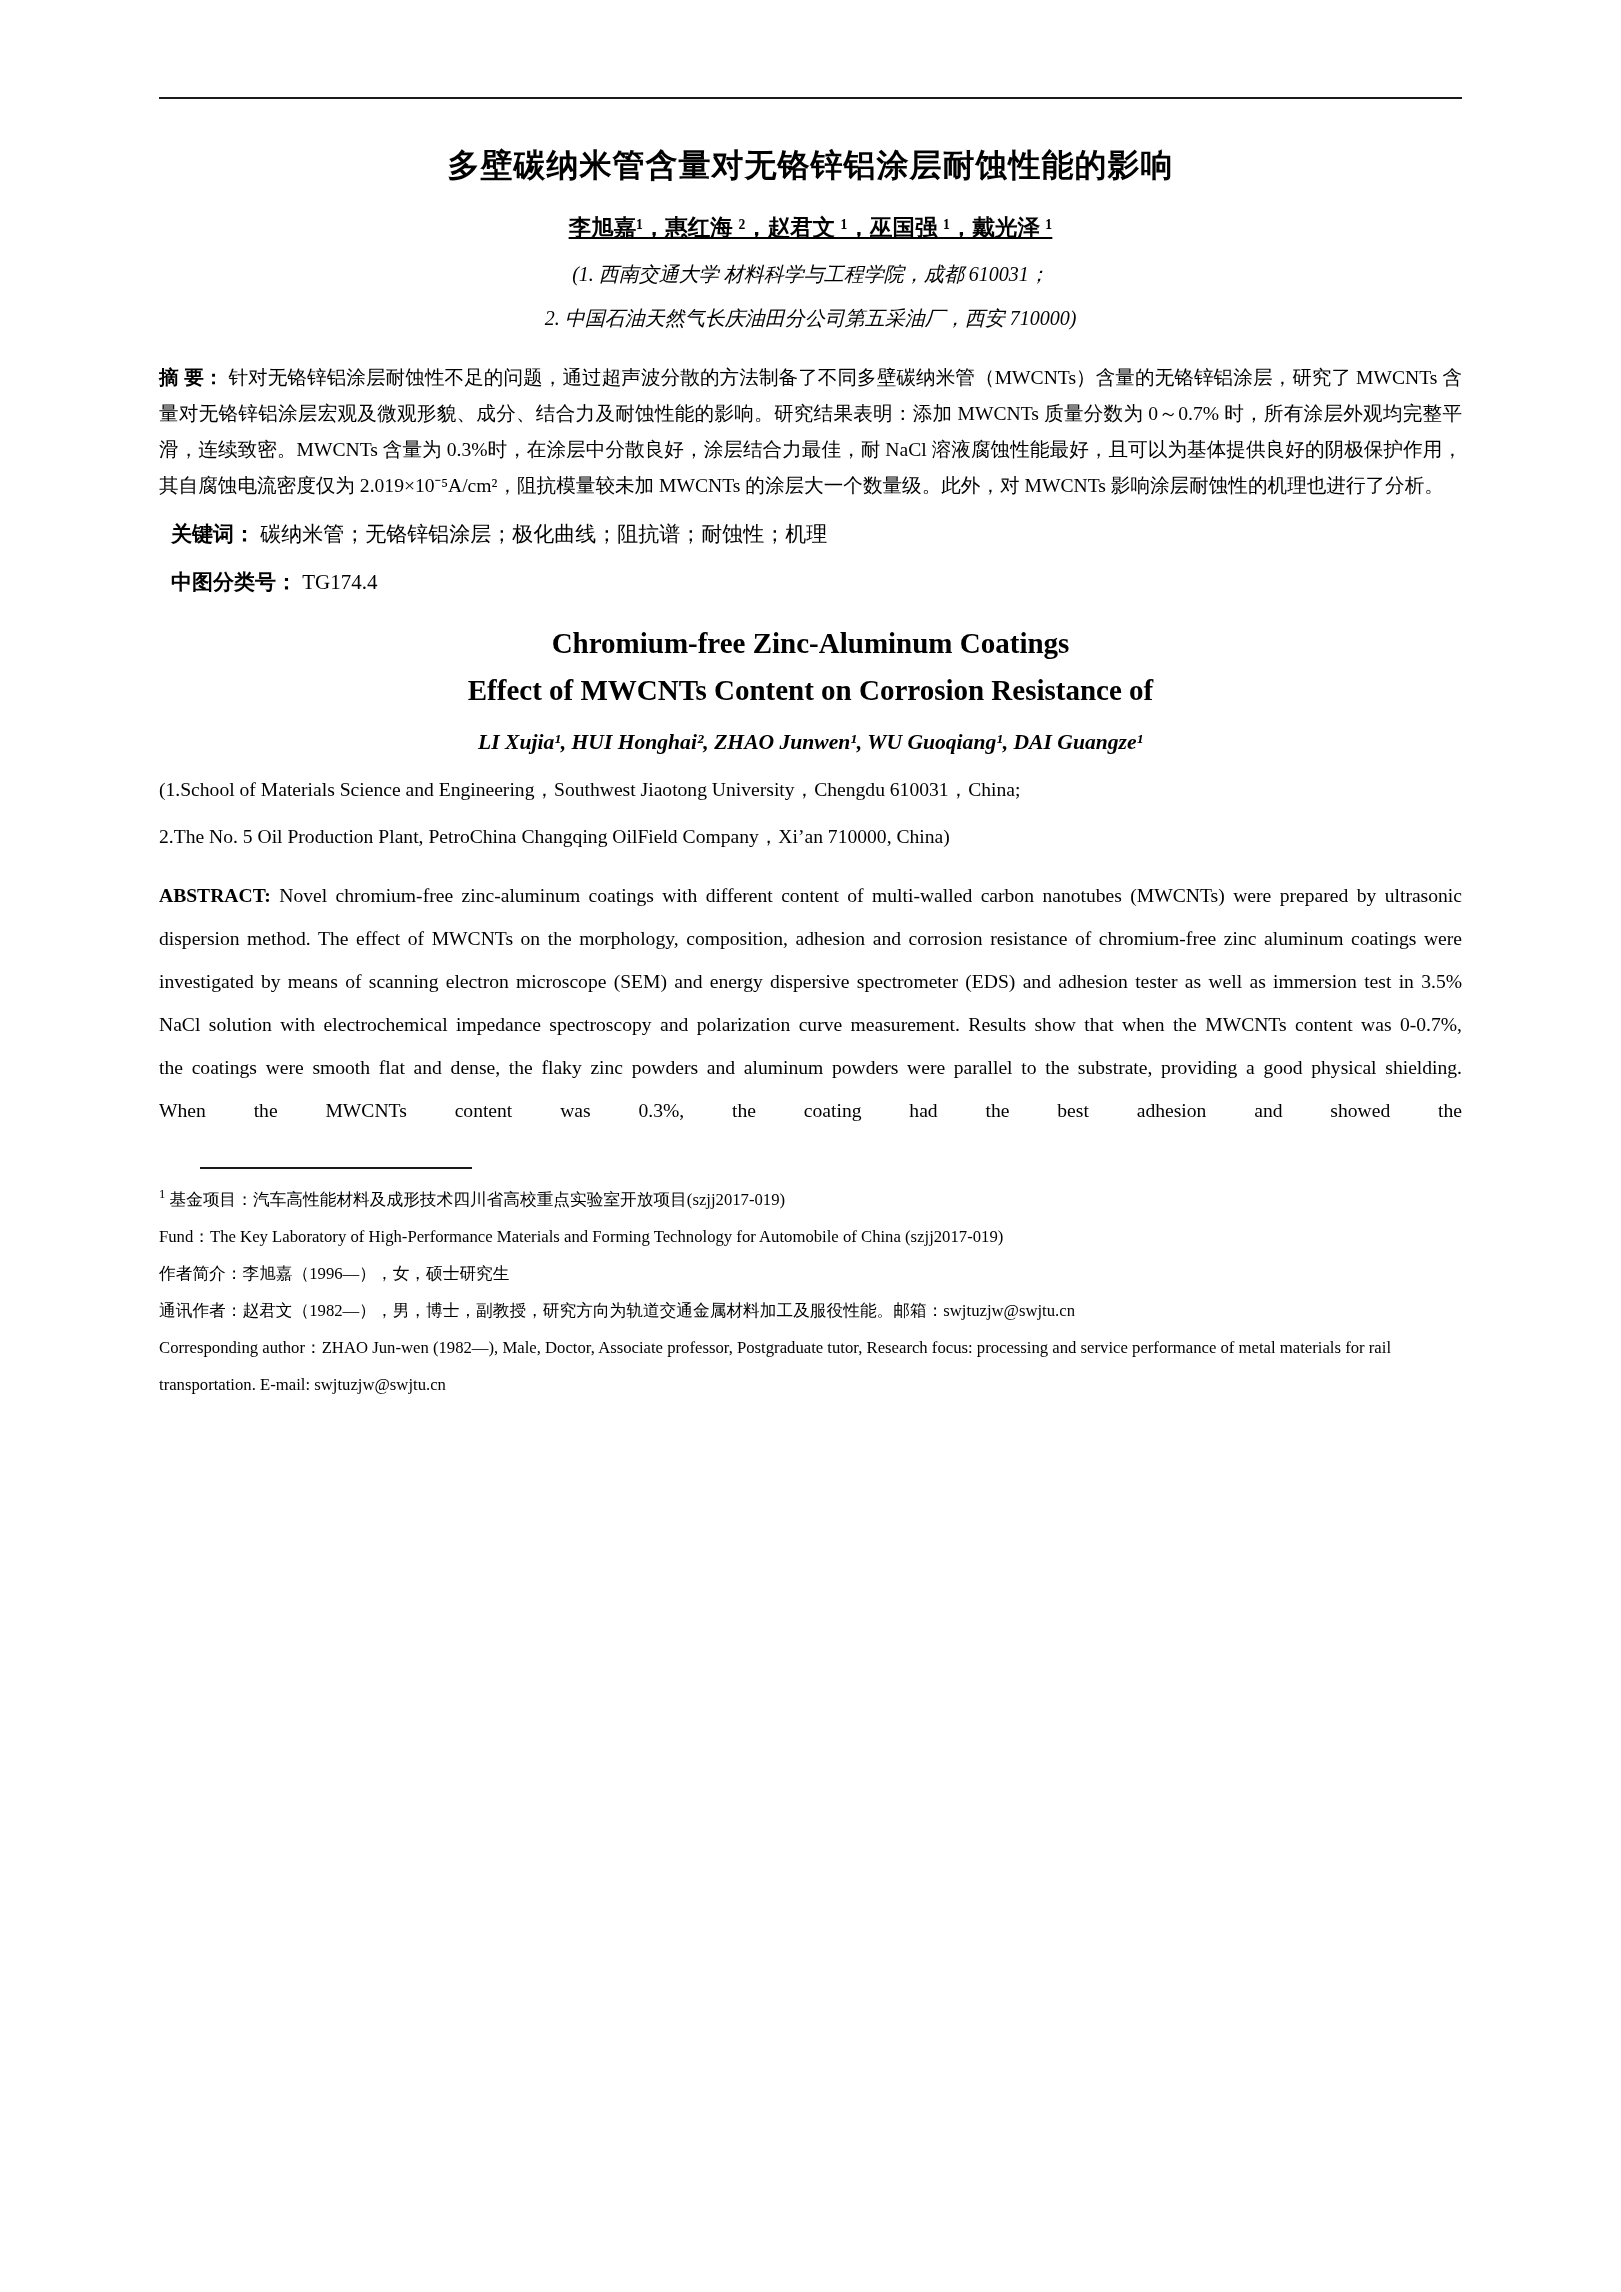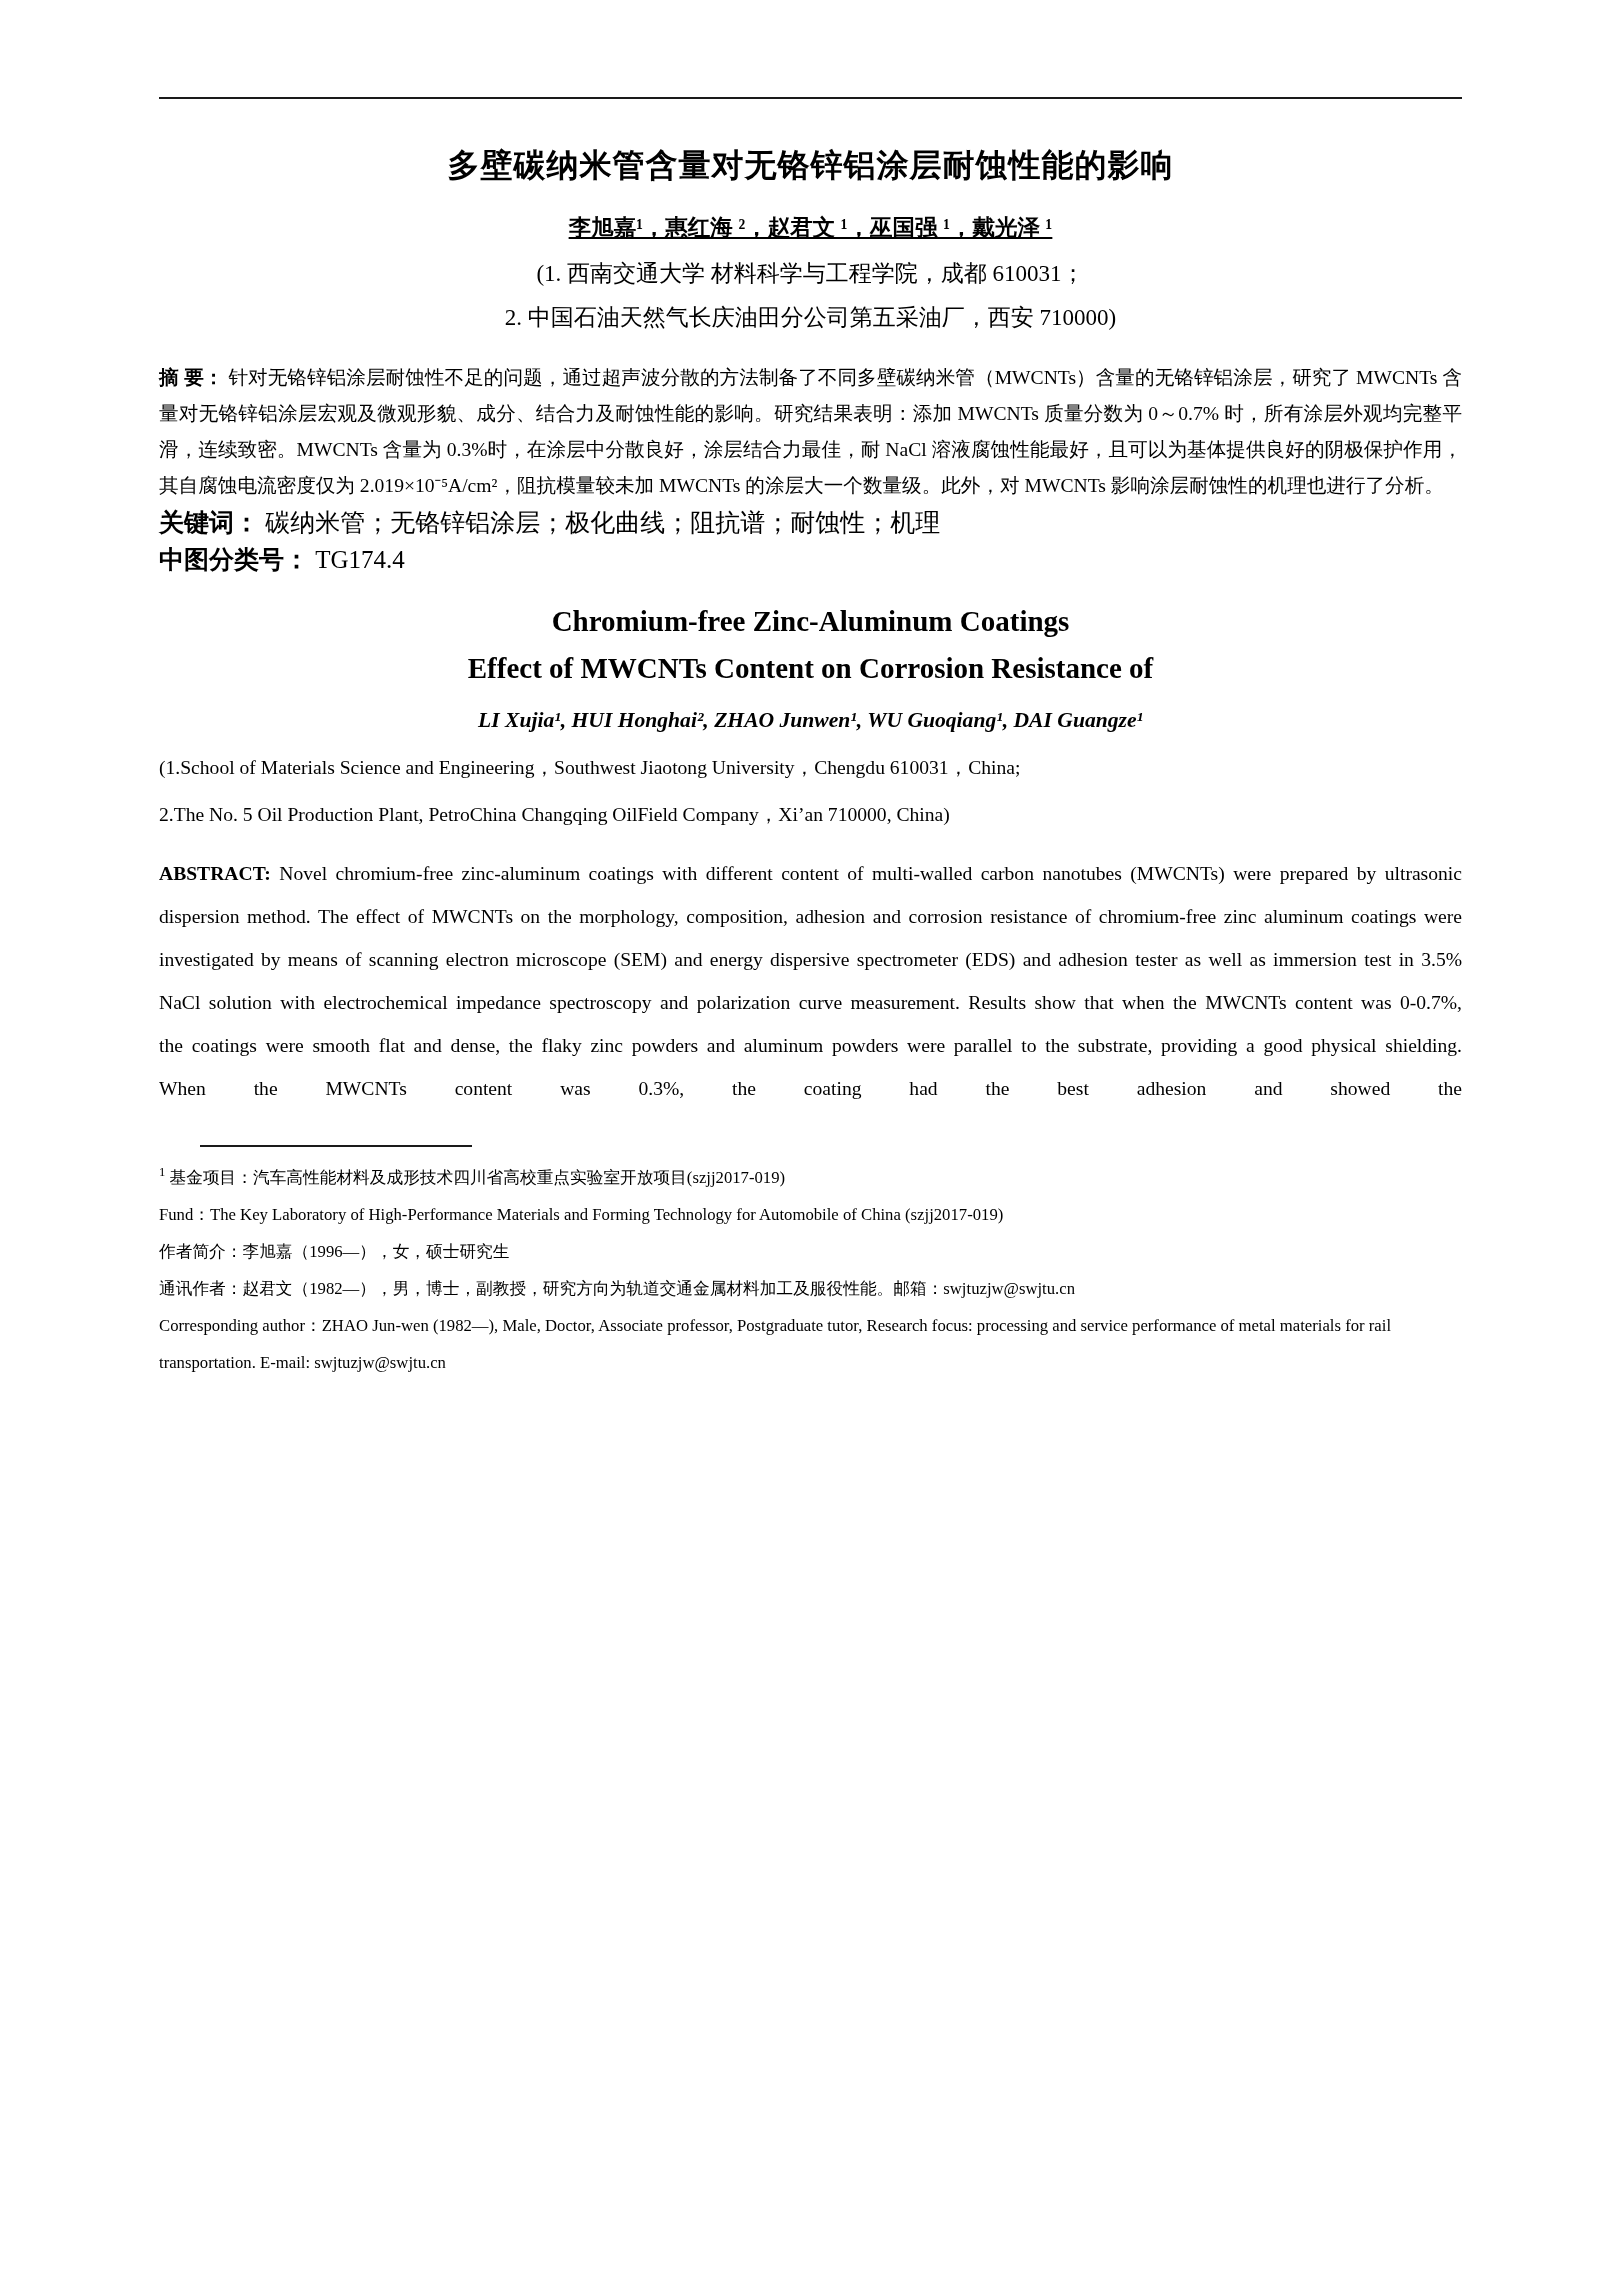--- a/index.html
+++ b/index.html
@@ -33,38 +33,39 @@
     letter-spacing: 1px;
   }
   .authors-cn {
     margin-top: 23.5px;
     font-size: 22.5px;
     font-weight: bold;
     text-align: center;
     text-decoration: underline;
   }
   .affil-cn {
-    font-size: 23px;
+    font-size: 20px;
+    font-style: italic;
     line-height: 44px;
     text-align: center;
   }
   .affil-cn.first { margin-top: 9.8px; }
   .abstract-cn {
     margin: 19px 0 0 0;
     font-size: 19.6px;
     line-height: 36px;
     text-align: justify;
   }
   .label-cn {
     font-family: "Liberation Sans", sans-serif;
     font-weight: bold;
   }
   .keywords, .clc {
-    margin: 0;
-    font-size: 25px;
+    margin: 12px;
+    font-size: 21px;
     line-height: 36px;
     text-align: left;
   }
   .title-en {
     margin: 19.6px 0 0 0;
     font-size: 29px;
     font-weight: bold;
     line-height: 47px;
     text-align: center;
   }

